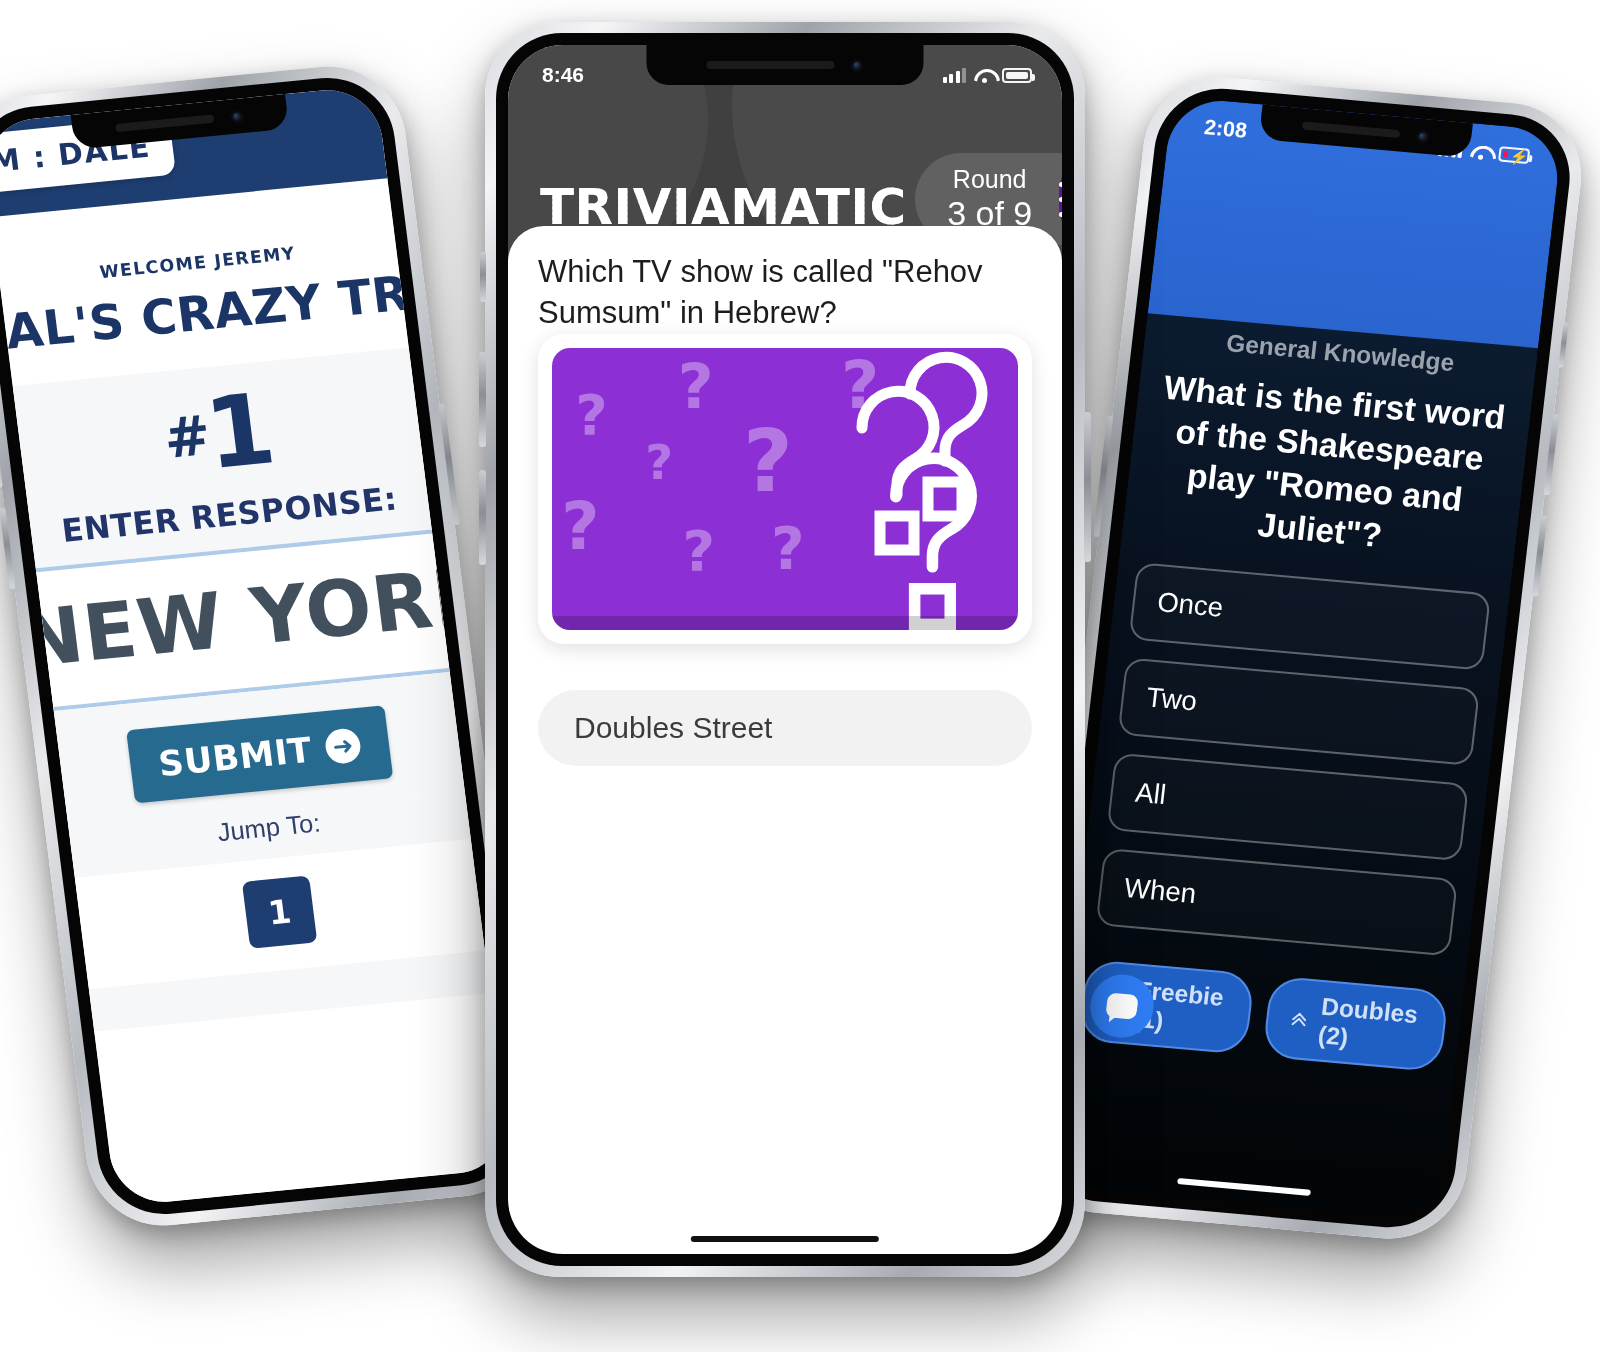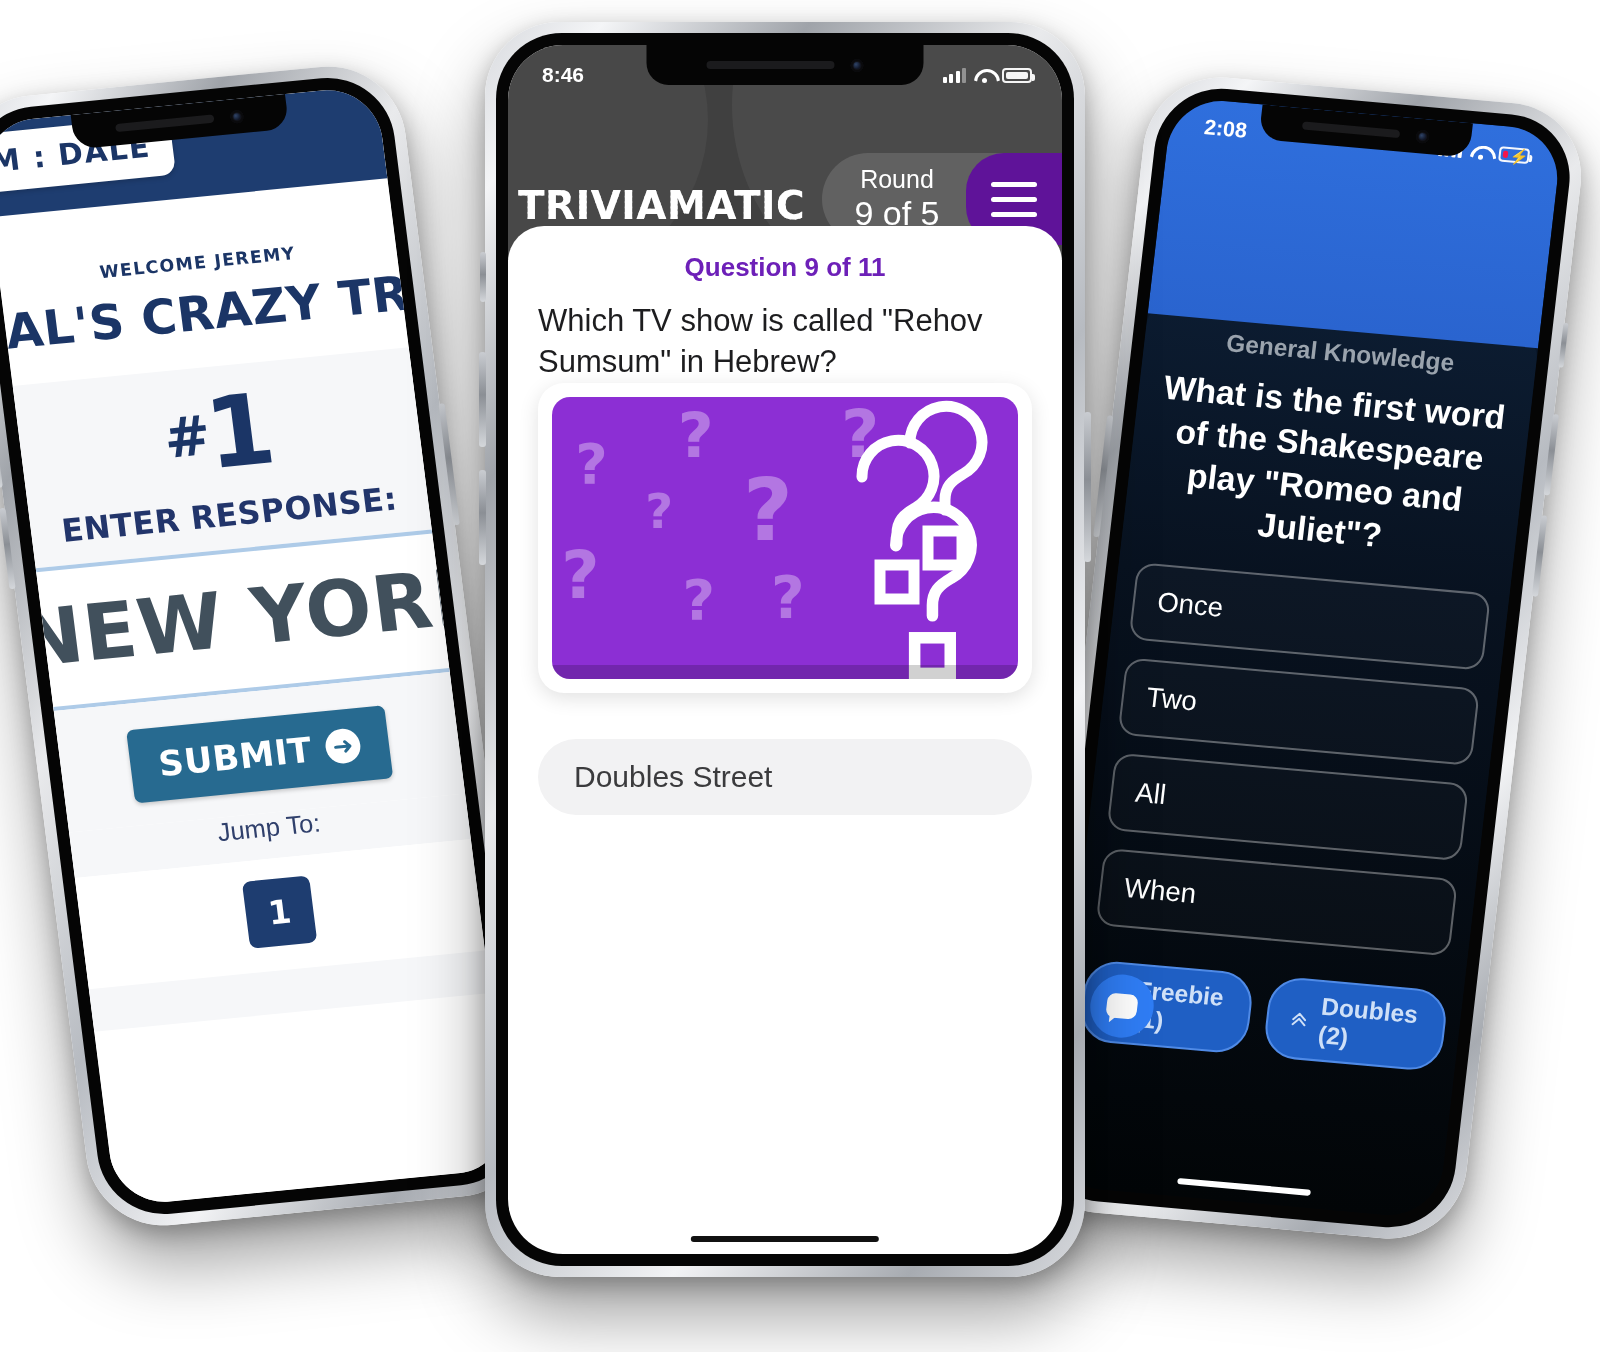--- a/index.html
+++ b/index.html
@@ -216,22 +216,22 @@
   .c-header::after{
     content:""; position:absolute; left:-130px; top:-90px;
     width: 330px; height: 330px; border-radius:50%;
     background: rgba(255,255,255,.045);
   }
   .c-headrow {
     position:absolute; left:0; right:0; top:108px;
     display:flex; align-items:center; justify-content:space-between;
   }
   .c-logo {
-    margin-left: 10px;
-    font-size: 56px; font-weight: 700; letter-spacing: .5px;
+    margin-left: 32px;
+    font-size: 72px; font-weight: 700; letter-spacing: .5px;
     color:#fff; font-family:"DejaVu Sans",sans-serif;
     position: relative;
     -webkit-text-stroke: 0px transparent;
     text-shadow:
        0 0 0 #fff;
   }
   .c-logo span.dotted {
     background-image: radial-gradient(circle, #ffffff 46%, rgba(255,255,255,0) 47%);
     background-size: 5.4px 5.4px;
     -webkit-background-clip: text;
@@ -562,33 +562,32 @@
                   <span class="fill"></span>
                 </span>
             </span>
           </div>
 
           <div class="c-headrow">
             <div class="c-logo"><span class="dotted">TriviaMatic</span></div>
             <div class="c-round">
               <div class="c-roundtxt">
                 <div class="r1">Round</div>
-                <div class="r2">9 of 5</div>
+                <div class="r2">3 of 9</div>
               </div>
               <div class="c-menu">
                 <i></i>
                   <i></i>
                   <i></i>
               </div>
             </div>
           </div>
         </div>
 
         <div class="c-sheet">
-          <div class="c-qlabel">Question 9 of 11</div>
           <div class="c-question">Which TV show is called "Rehov Sumsum" in Hebrew?</div>
 
           <div class="c-imgcard">
             <div class="c-img">
               <span class="qm" style="left:5%;  top:14%;  font-size:56px;">?</span>
               <span class="qm" style="left:27%; top:3%;   font-size:62px;">?</span>
               <span class="qm" style="left:20%; top:32%;  font-size:48px;">?</span>
               <span class="qm" style="left:41%; top:25%;  font-size:86px;">?</span>
               <span class="qm" style="left:62%; top:2%;   font-size:66px;">?</span>
               <span class="qm" style="left:2%;  top:52%;  font-size:66px;">?</span>

